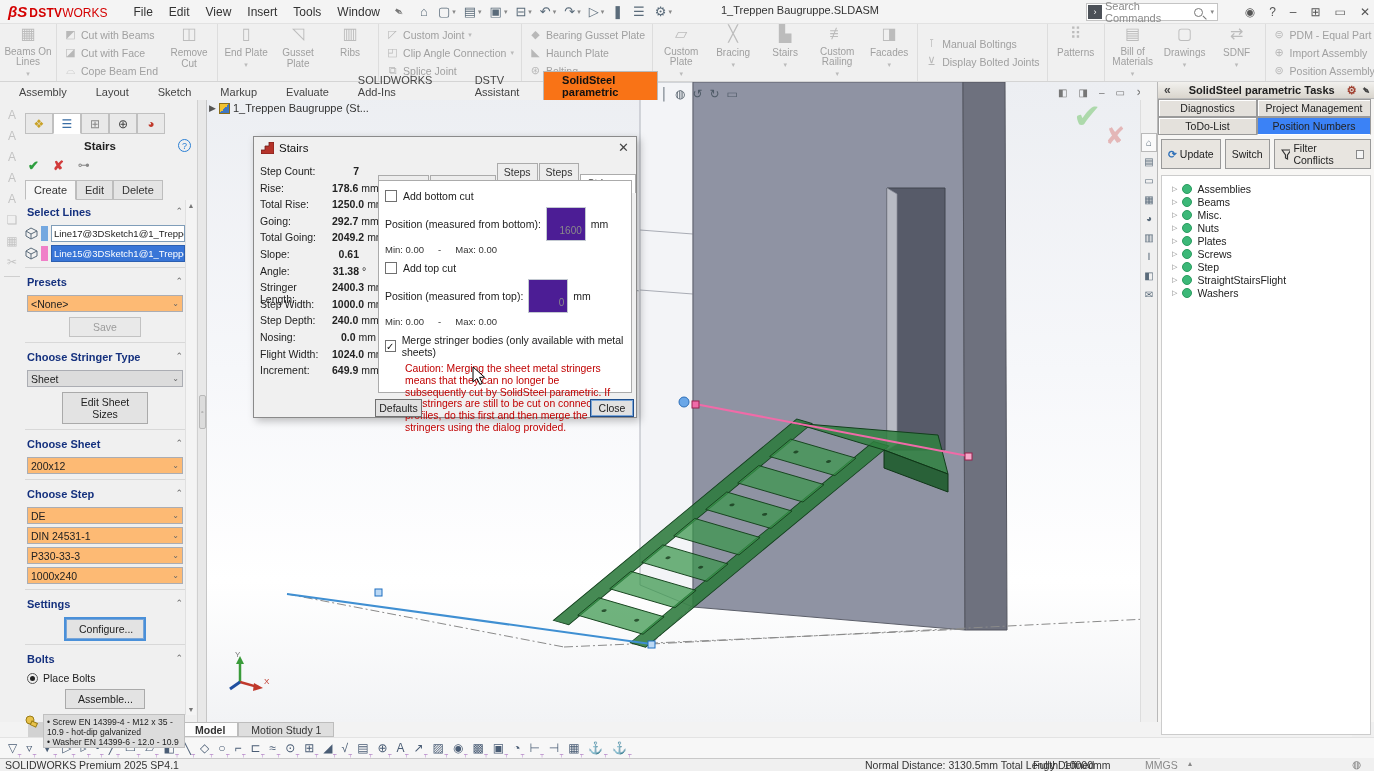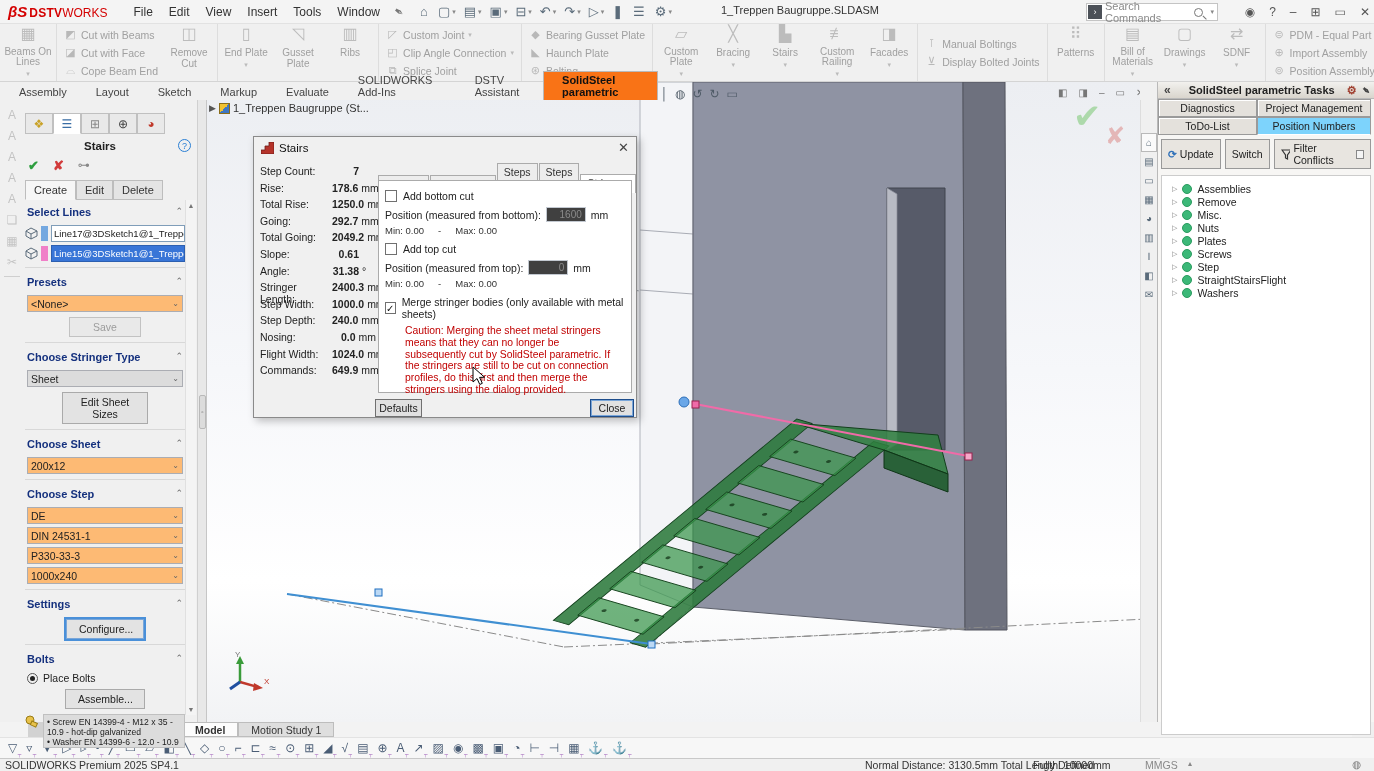--- a/index.html
+++ b/index.html
@@ -99,21 +99,21 @@
   .taskstrip .cell { width:16px; height:19px; display:flex; align-items:center; justify-content:center; font-size:10px; color:#5a6b7a; }
   .taskstrip .cell:first-child { border:1px solid #b9b9b9; background:#fafafa; }
   .taskpane { position:absolute; left:1157px; top:82px; width:217px; height:640px; background:#f7f6f4; border-left:1px solid #b9b9b9; z-index:2; }
   .tp-header { height:17px; background:linear-gradient(#f2f1ee,#d9d5cd); border-bottom:1px solid #b9b9b9; display:flex; align-items:center; font-weight:bold; font-size:11px; }
   .tp-header .back { color:#444; margin:0 6px; font-size:12px; }
   .tp-header .ttl { flex:1; text-align:center; }
   .tp-header .gear { color:#a04030; font-size:11px; margin-right:5px; }
   .tp-header .pin { color:#444; font-size:10px; margin-right:4px; transform:rotate(40deg); }
   .tp-tabs { display:grid; grid-template-columns:99px 114px; }
   .tp-tab { border:1px solid #9a9a9a; background:#e4e1dc; font-size:10.5px; text-align:center; padding:2px 0; box-shadow:inset 1px 1px 0 #fff; }
-  .tp-tab.active { background:#7dd3fc; box-shadow:none; border-bottom-color:#fff; }
+  .tp-tab.active { background:#3b82f6; box-shadow:none; border-bottom-color:#fff; }
   .tp-toolbar { display:flex; gap:4px; padding:4px 3px; }
   .tp-btn { display:flex; align-items:center; gap:3px; background:#e8e5e0; border:1px solid #999; font-size:10.5px; padding:2px 6px; }
   .tp-btn .upd { color:#2d6fb8; font-weight:bold; }
   .tp-btn .chk { width:9px; height:9px; border:1px solid #888; background:#f4f4f4; }
   .tp-tree { padding:6px 0 0 10px; background:#fff; border:1px solid #ccc; margin:2px 3px; height:560px; }
   .tree-row { display:flex; align-items:center; gap:5px; height:13px; font-size:10.5px; color:#222; }
   .tree-row .tri { color:#777; font-size:7px; }
   .tree-row .dot { width:10px; height:10px; border-radius:50%; background:#3cb878; border:1px solid #2a9c5f; }
 
   
@@ -145,21 +145,21 @@
   .prop-row .pv { flex:1; text-align:right; font-weight:bold; }
   .prop-row .pu { flex:0 0 17px; padding-left:3px; }
   .dlg-tabs { position:absolute; left:124px; top:26px; display:flex; align-items:flex-end; }
   .dlg-tab { border:1px solid #ababab; background:#ededed; padding:2px 6px; font-size:10.5px; border-bottom:none; margin-right:1px; color:#333; }
   .dlg-tab.active { background:#fff; padding-bottom:4px; font-weight:normal; position:relative; top:1px; }
   .dlg-content { position:absolute; left:124px; top:43px; width:254px; height:213px; background:#fff; border:1px solid #ababab; font-size:10.5px; padding:6px 6px; }
   .chk-row { display:flex; align-items:center; gap:6px; margin:3px 0 5px 0; }
   .chkbox { width:12px; height:12px; border:1px solid #707070; background:#fff; font-size:10px; line-height:11px; text-align:center; color:#111; }
   .ind { margin-left:20px; }
   .pos-row { display:flex; align-items:center; gap:5px; margin:3px 0; }
-  .pos-input { width:40px; height:15px; border:1px solid #c3c9d1; color:#8a8a8a; font-size:10px; text-align:right; padding:0 3px; line-height:14px; background:#404040; }
+  .pos-input { width:40px; height:15px; border:1px solid #c3c9d1; color:#8a8a8a; font-size:10px; text-align:right; padding:16px 3px; line-height:14px; background:#4c1d95; }
   .minmax { display:flex; gap:14px; font-size:9.5px; color:#333; margin:3px 0 7px 0; }
   .caution { color:#c00000; width:212px; margin:4px 0 0 20px; font-size:10.4px; line-height:11.8px; }
   .dlg-btn { position:absolute; height:18px; background:#e1e1e1; border:1px solid #707070; font-size:10.5px; text-align:center; line-height:16px; }
   .dlg-defaults { left:121px; top:262px; width:47px; }
   .dlg-close { left:336px; top:262px; width:44px; border:1px solid #1f4e8c; box-shadow:inset 0 0 0 1px #7aa6d8; }
 
   .cursor { position:absolute; left:472px; top:366px; z-index:30; }
 </style>
 </head>
 <body>
@@ -723,21 +723,21 @@
   </div>
   <div class="tp-tree">
     <div class="tree-row">
         <span class="tri">▷</span>
         <span class="dot"></span>
         <span>Assemblies</span>
       </div>
       <div class="tree-row">
         <span class="tri">▷</span>
         <span class="dot"></span>
-        <span>Remove</span>
+        <span>Beams</span>
       </div>
       <div class="tree-row">
         <span class="tri">▷</span>
         <span class="dot"></span>
         <span>Misc.</span>
       </div>
       <div class="tree-row">
         <span class="tri">▷</span>
         <span class="dot"></span>
         <span>Nuts</span>
@@ -889,21 +889,21 @@
         <span class="pl">Nosing:</span>
         <span class="pv">0.0</span>
         <span class="pu">mm</span>
       </div>
       <div class="prop-row">
         <span class="pl">Flight Width:</span>
         <span class="pv">1024.0</span>
         <span class="pu">mm</span>
       </div>
       <div class="prop-row">
-        <span class="pl">Commands:</span>
+        <span class="pl">Increment:</span>
         <span class="pv">649.9</span>
         <span class="pu">mm</span>
       </div>
   </div>
   <div class="dlg-tabs">
     <span class="dlg-tab">Position</span>
     <span class="dlg-tab">Extensions</span>
     <span class="dlg-tab">Steps 1</span>
     <span class="dlg-tab">Steps 2</span>
     <span class="dlg-tab active">Stringers</span>

